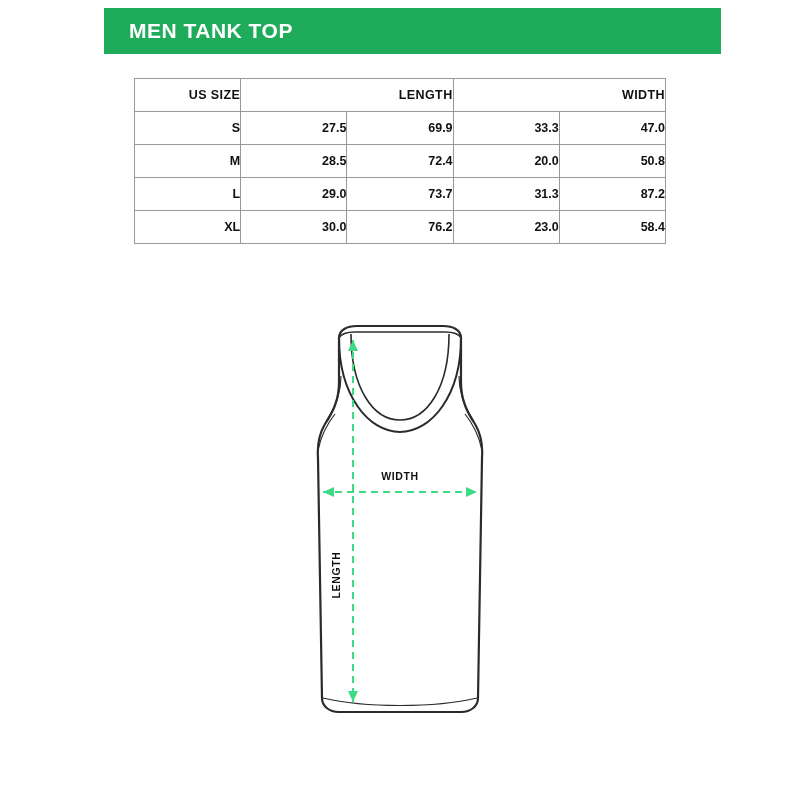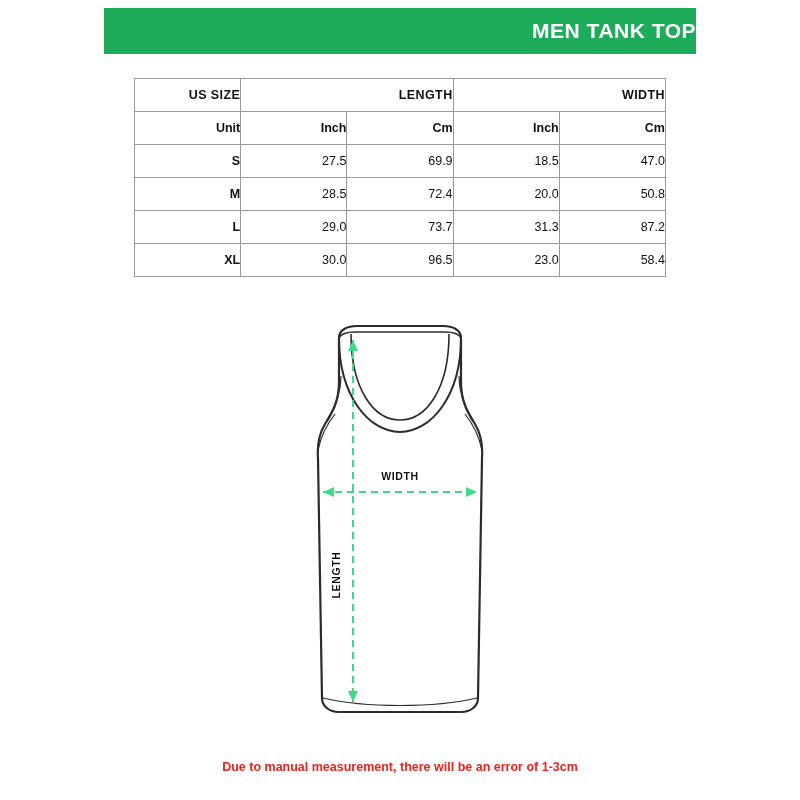--- a/index.html
+++ b/index.html
@@ -23,21 +23,22 @@
   
   .header {
     position: absolute;
     left: 104px;
     top: 8px;
     width: 592px;
     height: 46px;
     background: #1eab5a;
     display: flex;
     align-items: center;
-    justify-content: flex-end;
+    justify-content: flex-start;
+    padding-left: 25px;
   }
   .header-title {
     color: #ffffff;
     font-size: 21px;
     font-weight: bold;
     letter-spacing: 0.5px;
   }
 
   
   .table-wrap {
@@ -63,21 +64,21 @@
   }
   .col-size { width: 106px; }
   .col-num  { width: 106px; }
   .hdr {
     font-weight: bold;
     font-size: 12.5px;
     letter-spacing: 0.4px;
   }
   .unit-cell { font-weight: bold; }
   .size-cell { font-weight: bold; }
-  .val-cell { font-weight: normal; }
+  .val-cell { font-weight: bold; }
 
   
   .illustration {
     position: absolute;
     left: 265px;
     top: 320px;
     width: 270px;
     height: 410px;
   }
   .note {
@@ -114,54 +115,47 @@
         <col class="col-num">
         <col class="col-num">
         <col class="col-num">
       </colgroup>
       <thead>
         <tr>
           <th class="hdr">US SIZE</th>
           <th class="hdr" colspan="2">LENGTH</th>
           <th class="hdr" colspan="2">WIDTH</th>
         </tr>
-        <tr>
-          <td class="unit-cell">Unit</td>
-          <td class="unit-cell">Inch</td>
-          <td class="unit-cell">Cm</td>
-          <td class="unit-cell">Inch</td>
-          <td class="unit-cell">Cm</td>
-        </tr>
       </thead>
       <tbody>
         <tr>
           <td class="size-cell">S</td>
           <td class="val-cell">27.5</td>
           <td class="val-cell">69.9</td>
-          <td class="val-cell">18.5</td>
+          <td class="val-cell">33.3</td>
           <td class="val-cell">47.0</td>
         </tr>
         <tr>
           <td class="size-cell">M</td>
           <td class="val-cell">28.5</td>
           <td class="val-cell">72.4</td>
           <td class="val-cell">20.0</td>
           <td class="val-cell">50.8</td>
         </tr>
         <tr>
           <td class="size-cell">L</td>
           <td class="val-cell">29.0</td>
           <td class="val-cell">73.7</td>
           <td class="val-cell">31.3</td>
           <td class="val-cell">87.2</td>
         </tr>
         <tr>
           <td class="size-cell">XL</td>
           <td class="val-cell">30.0</td>
-          <td class="val-cell">96.5</td>
+          <td class="val-cell">76.2</td>
           <td class="val-cell">23.0</td>
           <td class="val-cell">58.4</td>
         </tr>
       </tbody>
     </table>
   </div>
 
   <div class="illustration">
     <svg viewBox="0 0 270 410" width="270" height="410">
 
@@ -204,15 +198,14 @@
 
       <g>
         <line x1="88" y1="20" x2="88" y2="382" stroke="#3ddc84" stroke-width="2" stroke-dasharray="7 5"></line>
         <polygon points="88,20 83,31 93,31" fill="#3ddc84"></polygon>
         <polygon points="88,382 83,371 93,371" fill="#3ddc84"></polygon>
         <text class="dim-label" x="75" y="255" text-anchor="middle" transform="rotate(-90 75 255)">LENGTH</text>
       </g>
     </svg>
   </div>
 
-  <div class="note">Due to manual measurement, there will be an error of 1-3cm</div>
 
 </div>
 
 </body></html>

